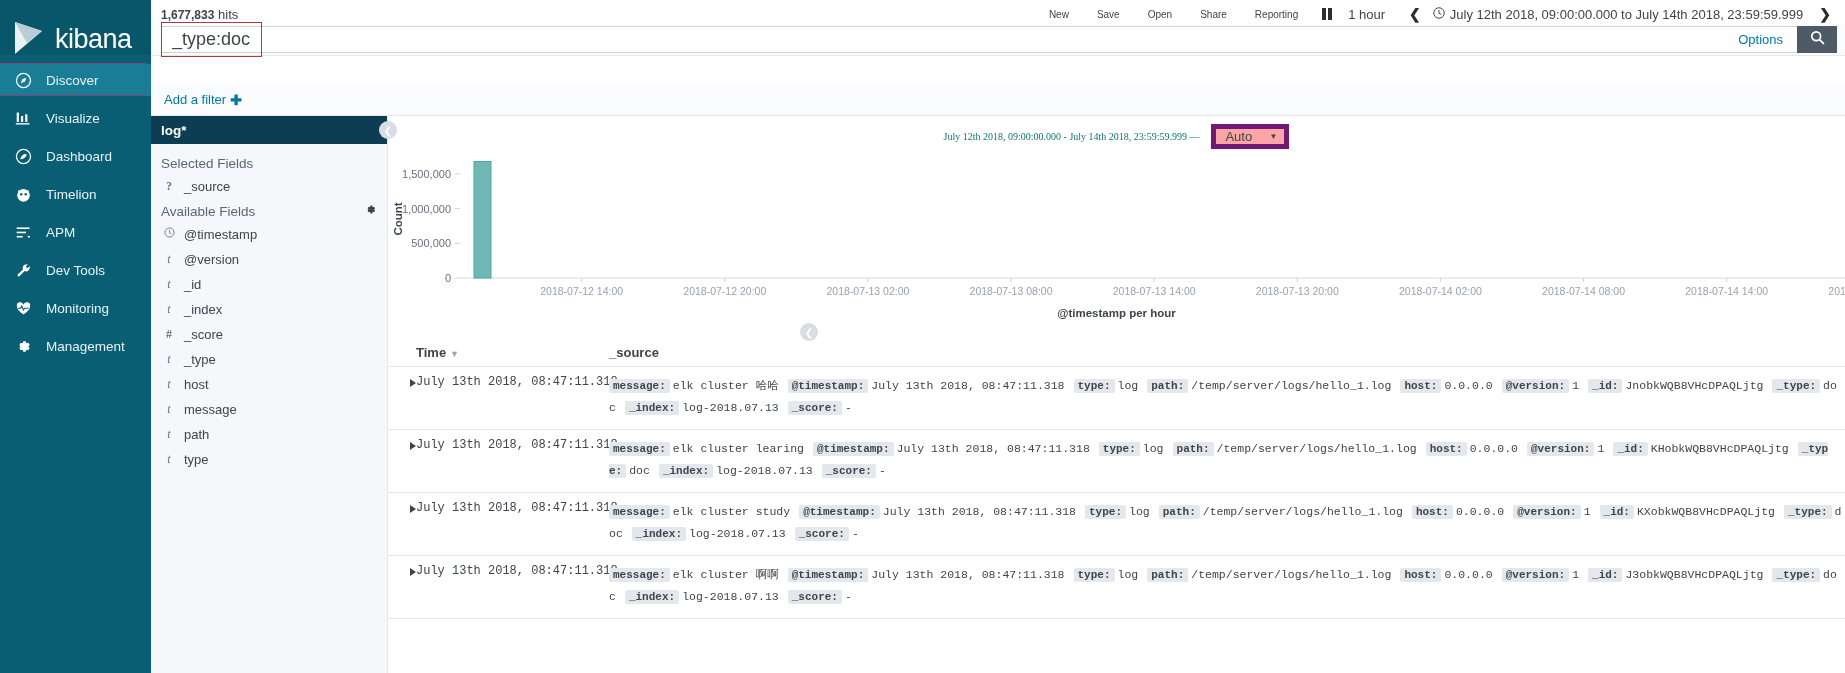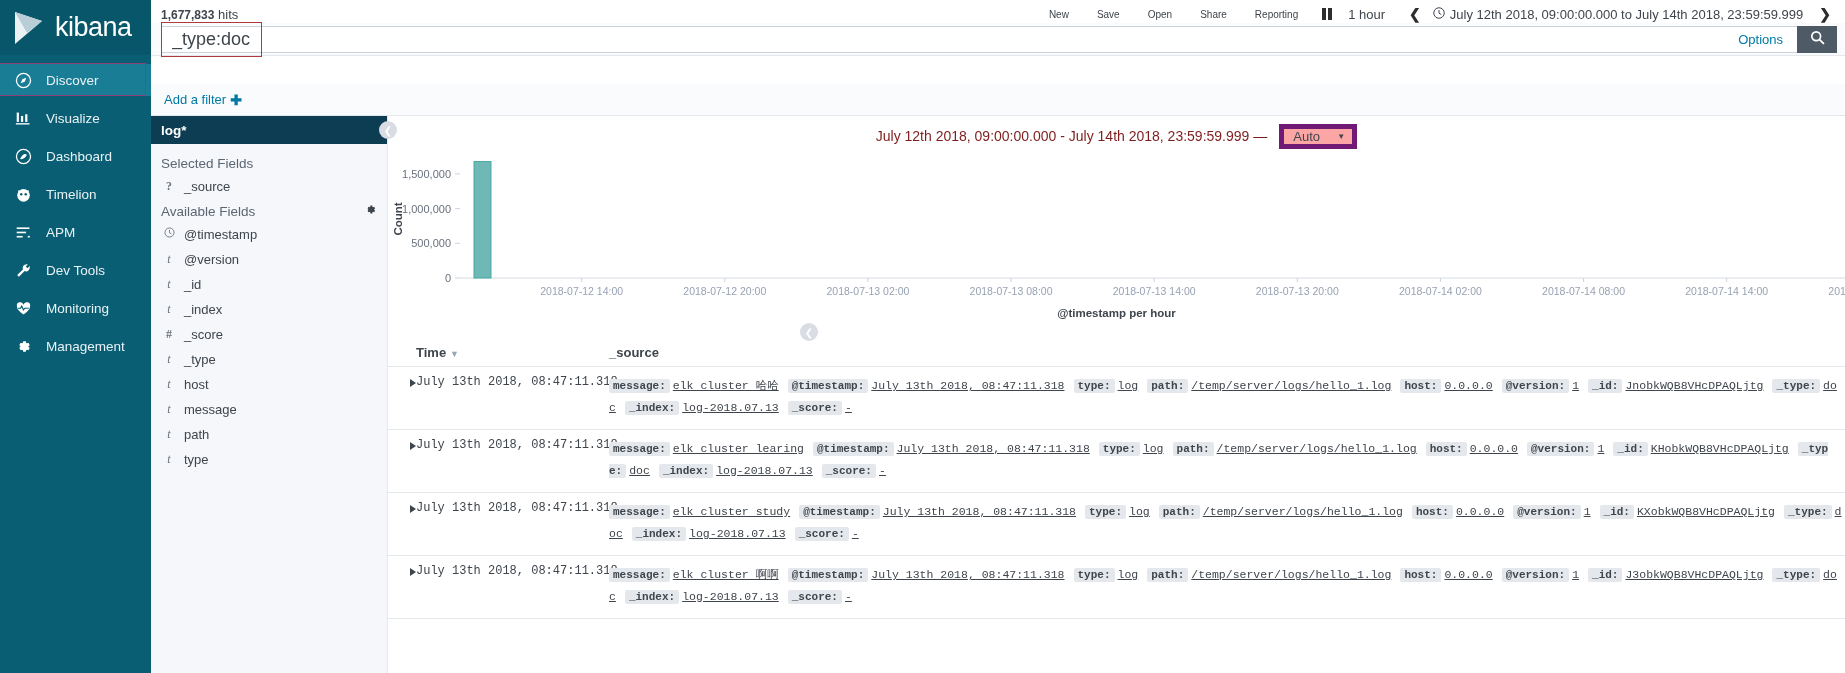--- a/index.html
+++ b/index.html
@@ -13,21 +13,21 @@
   .app { display:flex; width:1845px; height:673px; }
 
   
   .nav {
     width:151px; flex:0 0 151px;
     background:#0a5e73;
     color:#fff;
     display:flex; flex-direction:column;
   }
   .nav-logo {
-    height:55px; display:flex; align-items:center; gap:10px;
+    height:55px; display:flex; align-items:flex-end; gap:10px;
     padding-left:13px; background:#08566a;
   }
   .logo-mark { width:32px; height:34px; position:relative; flex:0 0 32px; }
   .logo-mark svg { display:block; }
   .logo-text { font-size:27px; font-weight:400; letter-spacing:-0.5px; color:#fff; }
   .nav-item {
     height:32px; display:flex; align-items:center; gap:13px;
     padding-left:13px; color:#e8f2f5; font-size:13.5px;
     margin-bottom:0; position:relative;
   }
@@ -136,21 +136,21 @@
     border-radius:50%; background:#d9dde3; color:#fff;
     display:flex; align-items:center; justify-content:center; font-size:10px;
     z-index:5;
   }
 
   
   .chart-head {
     height:32px; display:flex; align-items:center; justify-content:center;
     gap:12px; padding-top:8px;
   }
-  .ch-range { font-size:14px; color:#7f1d1d; }
+  .ch-range { font-size:10px; color:#0f766e;font-family:Liberation Serif, serif; }
   .ch-select {
     border:5px solid #701a75; background:#fca5a5; height:25px; width:78px;
     display:flex; align-items:center; justify-content:space-between;
     padding:0 7px 0 9px; font-size:13px; color:#3f454c;
   }
   .ch-select .caret { font-size:8px; color:#3f454c; }
 
   
   .chart-area { height:170px; position:relative; padding:4px 16px 0 0; }
   .chart-svg { display:block; }
@@ -189,21 +189,21 @@
     white-space:nowrap; padding-top:9px;
   }
   td.c-src {
     font-family:"Liberation Mono", monospace; font-size:11.5px;
     color:#3f454c; line-height:21px; padding-right:14px; word-break:break-all;
   }
   .k {
     background:#e4e8ed; font-weight:bold; padding:1px 4px; border-radius:2px;
     font-family:"Liberation Mono", monospace; font-size:11px; margin-right:3px;
   }
-  .v { margin-right:9px;text-decoration:underline; }
+  .v { margin-right:9px; }
 </style>
 </head>
 <body>
 
 <div class="app">
 
   <div class="nav">
     <div class="nav-logo">
       <span class="logo-mark">
         <svg width="32" height="34" viewBox="0 0 32 34">

